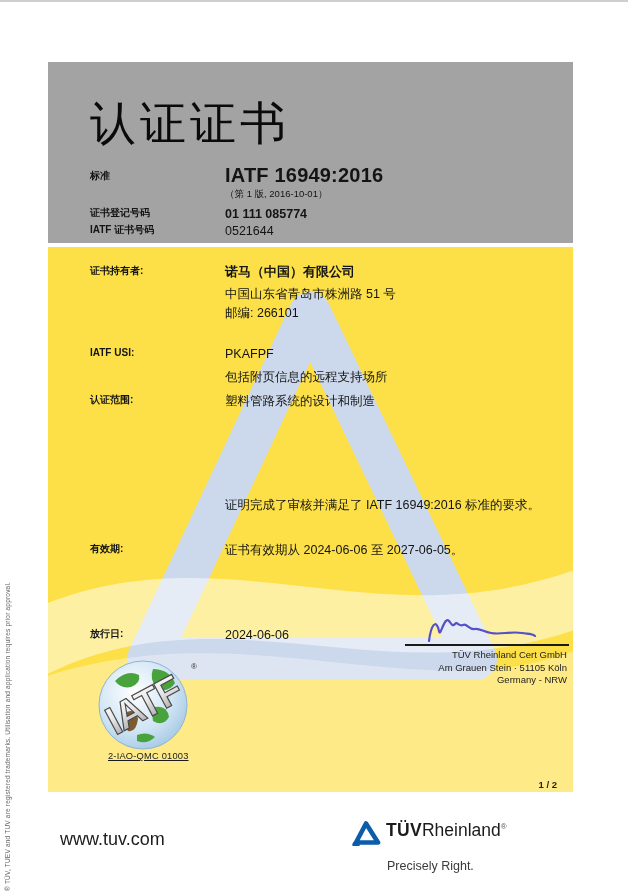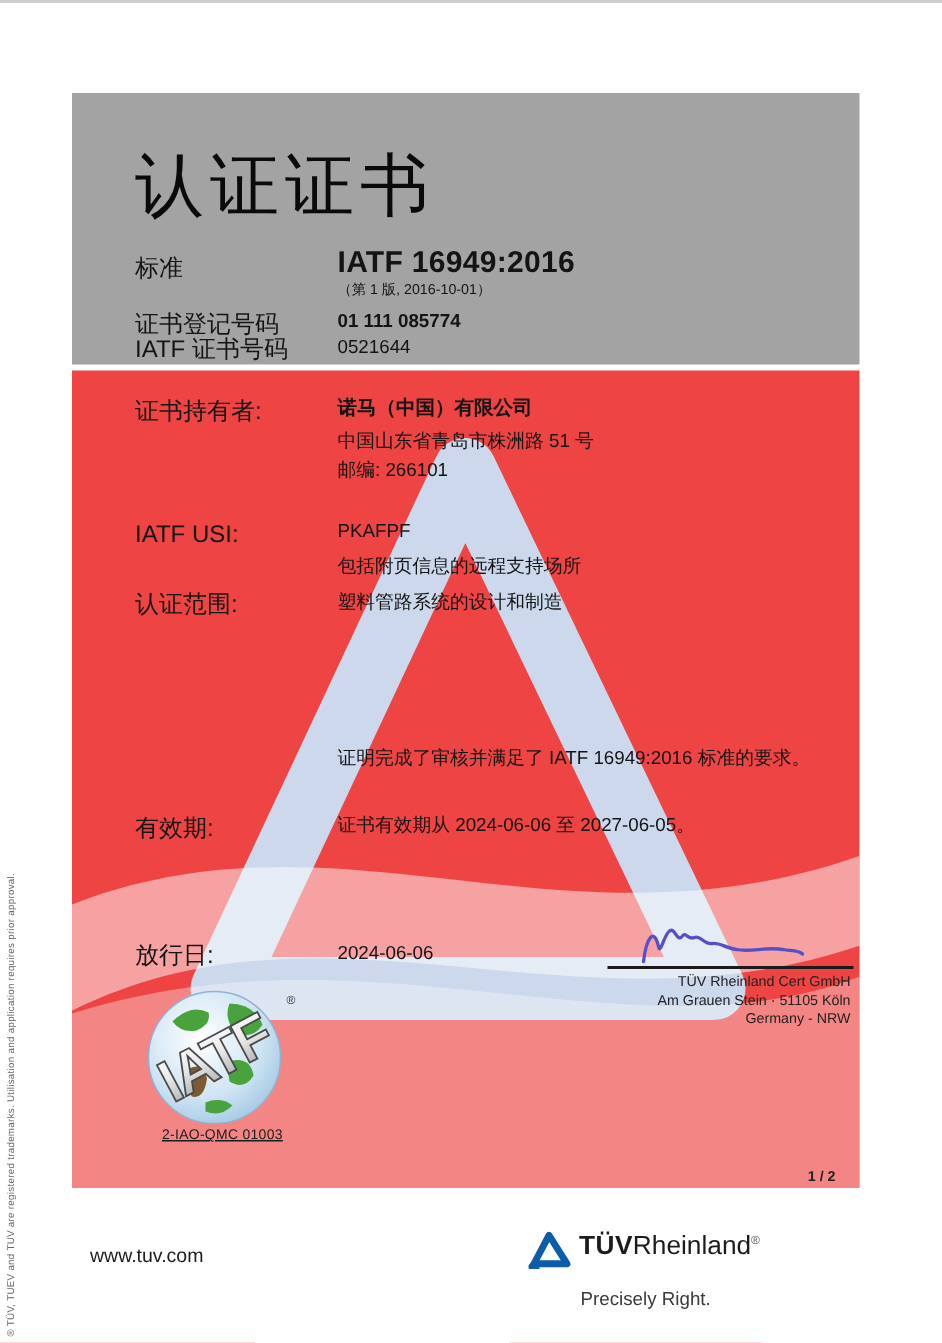--- a/index.html
+++ b/index.html
@@ -7,38 +7,38 @@
     position:relative;width:628px;height:895px;background:#ffffff;overflow:hidden;
     font-family:"Liberation Sans","DejaVu Sans",sans-serif;color:#111;
   }
   .top-line{position:absolute;left:0;top:0;width:628px;height:2px;background:#cfcfcf;}
   .vertical-note{
     position:absolute;left:4px;top:891px;transform:rotate(-90deg);transform-origin:0 0;
     font-size:6.5px;color:#666;white-space:nowrap;letter-spacing:.2px;
   }
   
   .cert-header{position:absolute;left:48px;top:62px;width:525px;height:181px;background:#a3a3a3;}
-  .cert-body{position:absolute;left:48px;top:247px;width:525px;height:545px;background:#ef4444;}
+  .cert-body{position:absolute;left:48px;top:247px;width:525px;height:545px;background:#fde047;}
   .cert-title{position:absolute;left:42px;top:38px;font-size:46px;font-weight:500;color:#0a0a0a;line-height:1;letter-spacing:4px;}
-  .lbl{position:absolute;left:42px;font-size:16px;line-height:1.25;color:#141414;}
+  .lbl{position:absolute;left:42px;font-size:10px;line-height:1.25;color:#141414;font-weight:bold;}
   .val{position:absolute;left:177px;font-size:12.5px;line-height:1.25;color:#141414;}
   .b{font-weight:bold;}
   .std-main{font-size:20px;font-weight:bold;letter-spacing:.2px;}
   .std-edition{font-size:9.5px;font-weight:normal;}
   .holder-name{font-size:13px;font-weight:bold;}
   .wm{position:absolute;left:0;top:0;width:525px;height:545px;pointer-events:none;}
   .sig-svg{position:absolute;left:378px;top:368px;width:112px;height:32px;}
   .sig-line{position:absolute;left:357px;top:397px;width:164px;height:2px;background:#1a1a1a;}
   .issuer{position:absolute;right:6px;top:402px;text-align:right;font-size:9.5px;line-height:12.5px;color:#222;}
   .iatf-globe{position:absolute;left:49px;top:412px;width:92px;height:92px;}
   .iatf-reg{position:absolute;left:143px;top:415px;font-size:8px;color:#333;}
   .iatf-caption{position:absolute;left:60px;top:504px;font-size:9.3px;color:#1c1c1c;letter-spacing:.2px;text-decoration:underline;}
   .page-number{position:absolute;right:16px;top:532px;font-size:9.5px;font-weight:bold;color:#222;margin-left:24px;}
   
-  .website{position:absolute;left:60px;top:829px;font-size:13px;color:#1c1c1c;}
+  .website{position:absolute;left:60px;top:829px;font-size:18px;color:#1c1c1c;}
   .brand-triangle{position:absolute;left:351px;top:820px;width:30px;height:26px;}
   .brand-text{position:absolute;left:386px;top:822px;font-size:17.5px;line-height:1;color:#1b1b1b;white-space:nowrap;}
   .brand-text .bold{font-weight:bold;letter-spacing:.3px;text-align:right;}
   .brand-text sup{font-size:8px;color:#555;}
   .tagline{position:absolute;left:387px;top:843px;font-size:12.5px;color:#3a3a3a;margin-top:16px;}
 </style>
 </head>
 <body>
 
 <div class="page">

